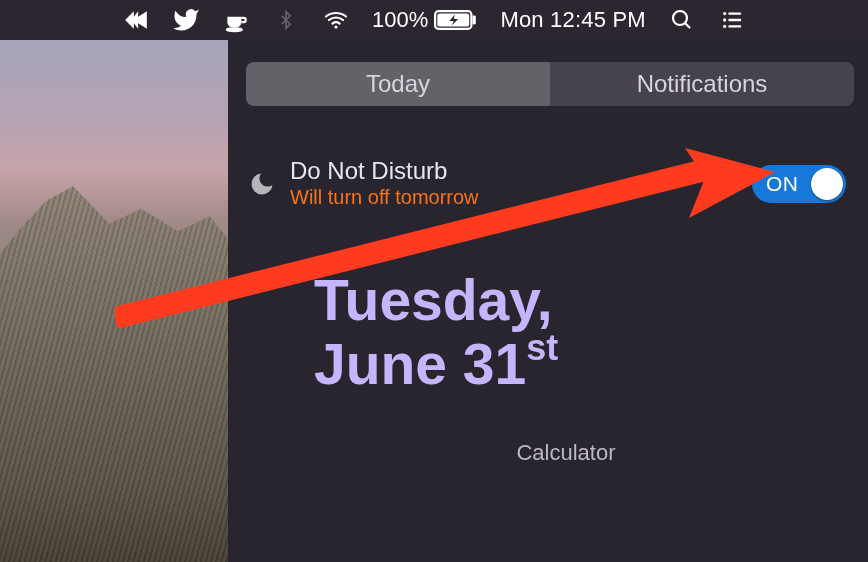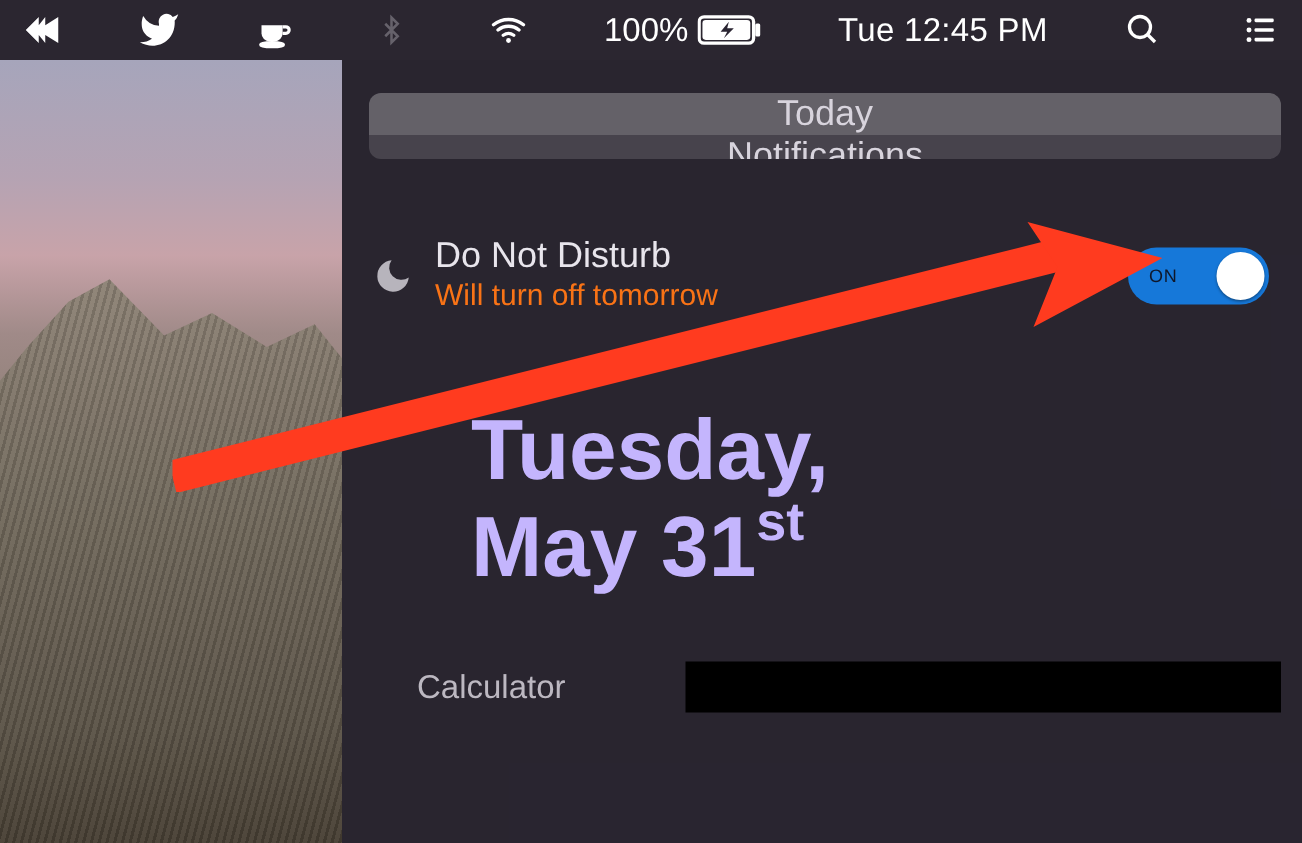--- a/index.html
+++ b/index.html
@@ -46,24 +46,25 @@
     }
     .menubar {
       position: absolute;
       top: 0;
       left: 0;
       right: 0;
       height: 40px;
       background: rgba(40, 35, 46, 0.65);
       display: flex;
       align-items: center;
-      justify-content: space-between;
+      justify-content: center;
       padding: 0 14px;
       color: #fff;
       font-size: 22px;
+      gap: 22px;
     }
     .menubar .icon {
       display: inline-flex;
       align-items: center;
       justify-content: center;
       width: 28px;
       height: 28px;
       color: #fff;
     }
     .menubar .bt-off { color: #8e8a93; opacity: 0.6; }
@@ -89,21 +90,20 @@
       padding: 20px 14px 0 18px;
       color: #e8e5ec;
     }
     .segmented {
       display: flex;
       height: 44px;
       border-radius: 8px;
       overflow: hidden;
       width: 608px;
       margin: 2px 0 0 0;
-      flex-direction: column;
     }
     .segmented .seg {
       flex: 1;
       display: flex;
       align-items: center;
       justify-content: center;
       font-size: 24px;
       color: #d8d4dd;
     }
     .segmented .seg-today {
@@ -145,22 +145,22 @@
     .switch {
       width: 94px;
       height: 38px;
       border-radius: 19px;
       background: #1678d9;
       position: relative;
       display: flex;
       align-items: center;
     }
     .switch-label {
-      color: #0f172a;
-      font-size: 12px;
+      color: #ffffff;
+      font-size: 21px;
       font-weight: 500;
       margin-left: 14px;
       letter-spacing: 0.5px;
       text-align: right;
     }
     .switch-knob {
       position: absolute;
       right: 3px;
       top: 3px;
       width: 32px;
@@ -180,20 +180,21 @@
     .date-line2 .ordinal {
       font-size: 36px;
       vertical-align: super;
       position: relative;
       top: -4px;
     }
     .widget-header {
       margin-top: 44px;
       display: flex;
       align-items: center;
+      flex-direction: column;
     }
     .widget-title {
       font-size: 22px;
       color: #bcb8c1;
       margin-left: 32px;
     }
     .widget-black {
       margin-left: 80px;
       flex: 1;
       height: 34px;
@@ -246,21 +247,21 @@
   </span>
   <span class="battery-wrap">
     <span>100%</span>
     <svg viewBox="0 0 40 20" width="44" height="22">
         <rect x="1" y="2" width="33" height="16" rx="3" fill="none" stroke="#fff" stroke-width="2"></rect>
         <rect x="35" y="6" width="3" height="8" rx="1" fill="#fff"></rect>
         <rect x="3" y="4" width="29" height="12" rx="2" fill="#fff"></rect>
         <path d="M19 5 L14 11 L18 11 L16 15 L22 9 L18 9 Z" fill="#2a2532"></path>
       </svg>
   </span>
-  <span class="clock">Tue 12:45 PM</span>
+  <span class="clock">Mon 12:45 PM</span>
   <span class="icon">
     <svg viewBox="0 0 24 24" width="24" height="24" fill="none" stroke="#fff" stroke-width="2.2">
         <circle cx="10" cy="10" r="7"></circle>
         <line x1="20" y1="20" x2="15" y2="15"></line>
       </svg>
   </span>
   <span class="icon">
     <svg viewBox="0 0 24 24" width="26" height="22" fill="#fff">
         <circle cx="4" cy="5" r="1.8"></circle>
         <rect x="8" y="3.7" width="14" height="2.6" rx="1"></rect>
@@ -290,21 +291,21 @@
     </div>
     <div class="switch">
       <span class="switch-label">ON</span>
       <span class="switch-knob"></span>
     </div>
   </div>
 
   <div class="date-block">
     <div>Tuesday,</div>
     <div class="date-line2">
-      <span>May 31</span><span class="ordinal">st</span>
+      <span>June 31</span><span class="ordinal">st</span>
     </div>
   </div>
 
   <div class="widget-header">
     <span class="widget-title">Calculator</span>
     <div class="widget-black"></div>
   </div>
 </div>
 
 <svg class="arrow" width="660" height="180">

